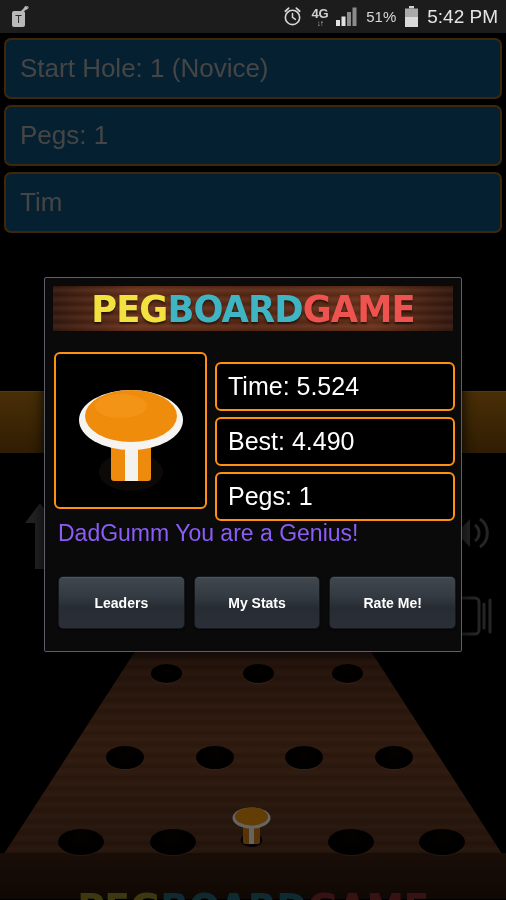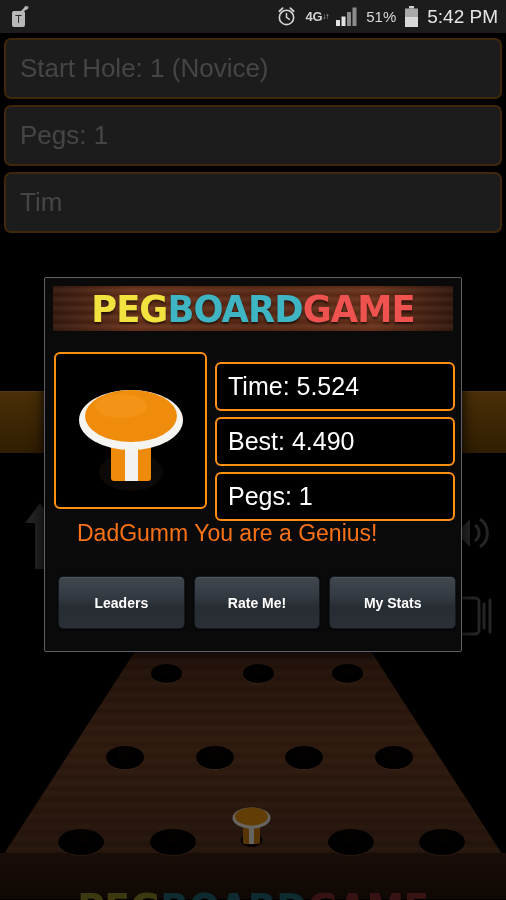--- a/index.html
+++ b/index.html
@@ -42,21 +42,21 @@
     width: 19px; height: 22px;
     position: relative;
   }
   .net-label {
     color: #d2d2d2;
     font-size: 13px;
     font-weight: bold;
     line-height: 1;
     letter-spacing: -0.3px;
   }
-  .net-wrap { display: flex; flex-direction: row; align-items: center; gap: 0px; }
+  .net-wrap { display: flex; flex-direction: column; align-items: center; gap: 0px; }
   .net-arrows { color: #b9b9b9; font-size: 8px; line-height: 7px; letter-spacing: -1px;}
   .batt-pct {
     color: #d8d8d8;
     font-size: 15px;
     letter-spacing: 0px;
   }
   .clock {
     color: #e5e5e5;
     font-size: 19px;
     letter-spacing: 0px;
@@ -80,21 +80,21 @@
     position: absolute;
     left: 4px; top: 5px;
     width: 498px;
   }
   .stat-row {
     box-sizing: border-box;
     height: 61px;
     margin-bottom: 6px;
     border: 2px solid #8f5a18;
     border-radius: 7px;
-    background: #404040;
+    background: #0c4a6e;
     display: flex;
     align-items: center;
     padding-left: 14px;
     color: #9e9e9e;
     font-size: 26px;
     white-space: nowrap;
     overflow: hidden;
   }
 
   
@@ -241,23 +241,22 @@
     padding-left: 11px;
     color: #ffffff;
     font-size: 25px;
     white-space: nowrap;
   }
 
   .dlg-msg {
     position: absolute;
     left: 13px; top: 242px;
     width: 395px;
-    color: #f97316;
+    color: #8b5cf6;
     font-size: 23px;
-    margin-left: 19px;
   }
 
   .dlg-buttons {
     position: absolute;
     left: 13px; top: 298px;
     width: 398px;
     display: flex;
     gap: 9px;
   }
   .dlg-btn {
@@ -423,18 +422,18 @@
     <div class="dlg-fields">
       <div class="dlg-field">Time:  5.524</div>
       <div class="dlg-field">Best: 4.490</div>
       <div class="dlg-field">Pegs: 1</div>
     </div>
 
     <div class="dlg-msg">DadGumm You are a Genius!</div>
 
     <div class="dlg-buttons">
       <div class="dlg-btn">Leaders</div>
+      <div class="dlg-btn">My Stats</div>
       <div class="dlg-btn">Rate Me!</div>
-      <div class="dlg-btn">My Stats</div>
     </div>
   </div>
 
 </div>
 
 </body></html>

